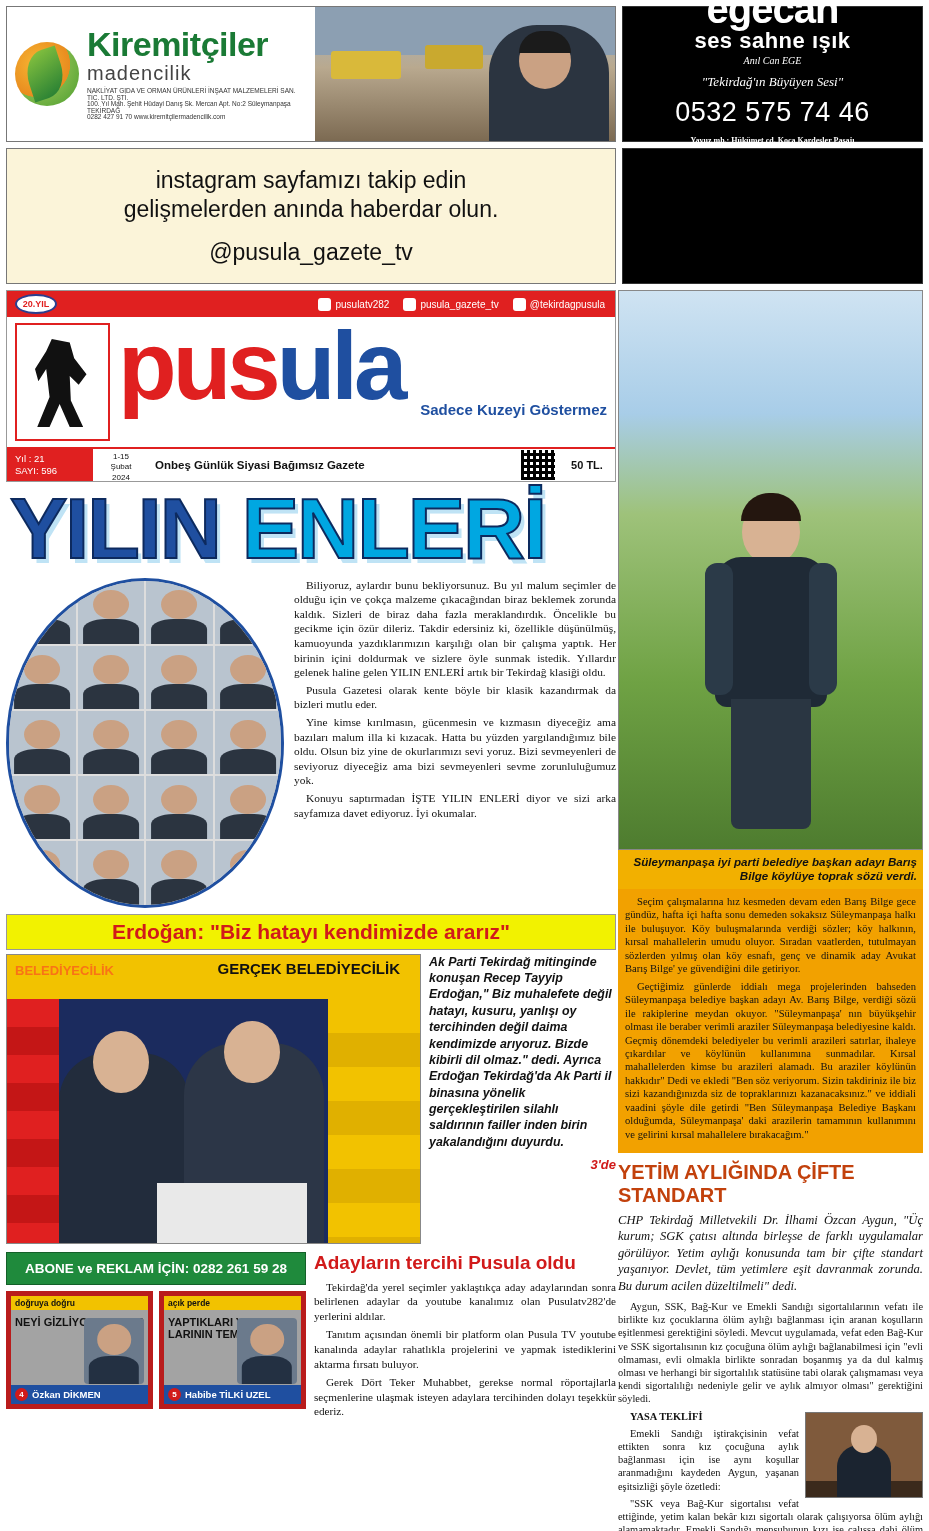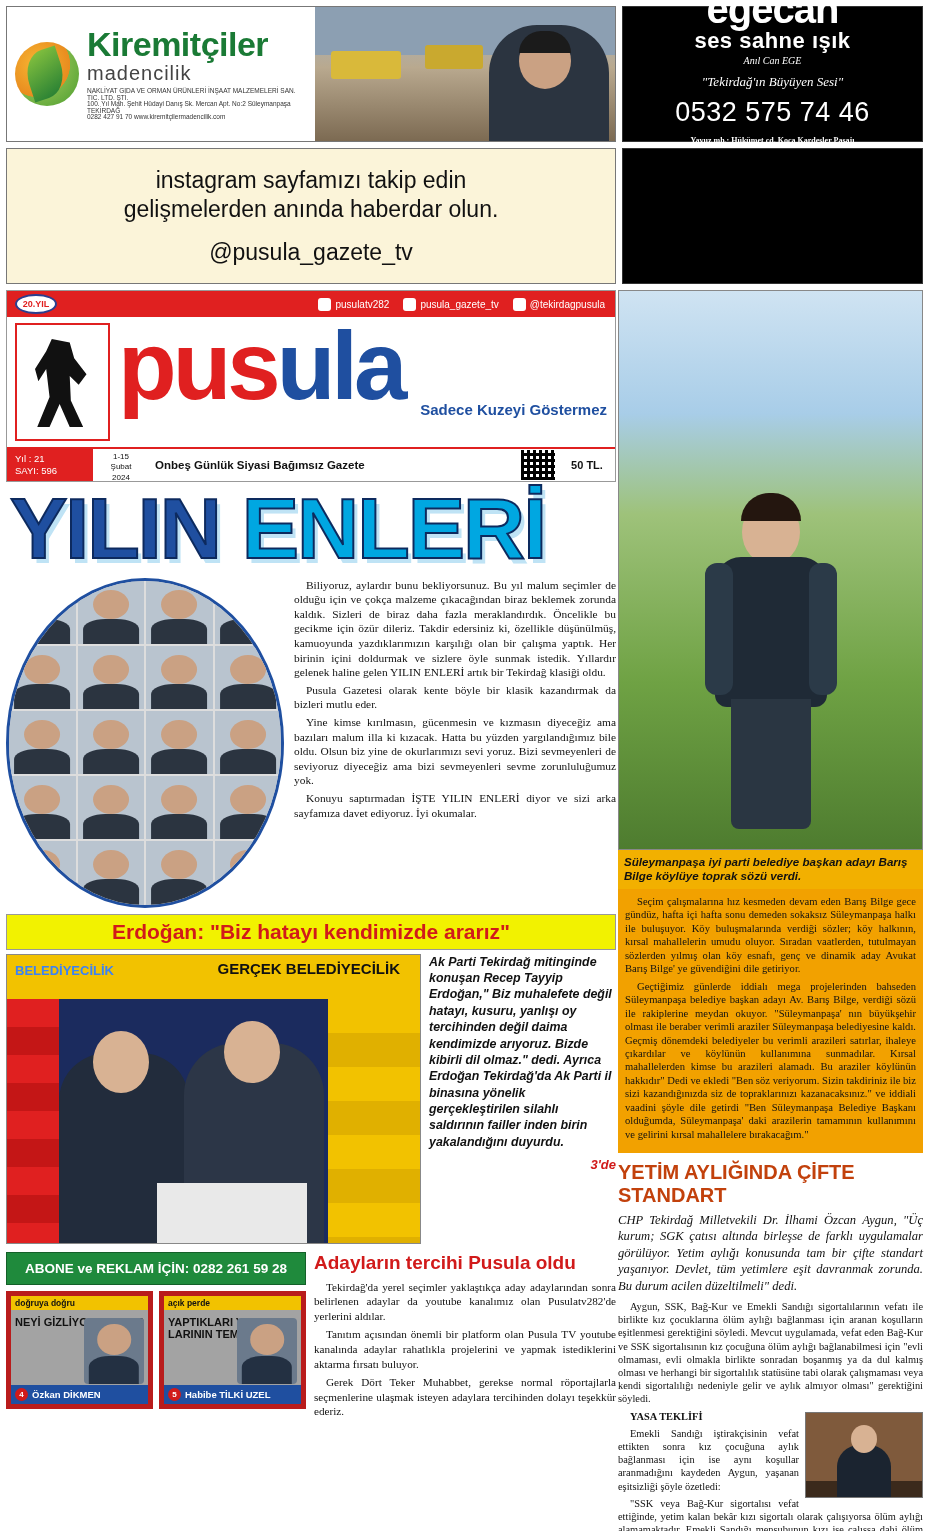--- a/index.html
+++ b/index.html
@@ -145,21 +145,21 @@
 
   
   .erd-head {
     margin-top: 6px; background:#f2f200; border:1px solid #999; padding: 5px 8px;
     font-family:"Liberation Sans", sans-serif; font-weight:bold; font-size: 21px; color:#d11a1a; text-align:center;
     width: 610px;
   }
   .erd-body { display:flex; width: 610px; margin-top: 4px; }
   .erd-photo { flex: 0 0 415px; height: 290px; background:#1b2b5e; position:relative; overflow:hidden; border:1px solid #888;}
   .erd-photo .band { position:absolute; left:0; top:0; width:100%; height:44px; background:#f2c200;}
-  .erd-photo .band-txt { position:absolute; left:8px; top:8px; color:#3b82f6; font-family:"Liberation Sans", sans-serif; font-size:13px; font-weight:bold;}
+  .erd-photo .band-txt { position:absolute; left:8px; top:8px; color:#f97316; font-family:"Liberation Sans", sans-serif; font-size:13px; font-weight:bold;}
   .erd-photo .band-txt2 { position:absolute; right:20px; top:6px; color:#111; font-family:"Liberation Sans", sans-serif; font-size:15px; font-weight:bold; text-align:right; line-height:1.1;}
   .erd-photo .p1 { position:absolute; left:52px; bottom:0; width:130px; height:190px; background:#222c3c; border-radius:48px 48px 0 0;}
   .erd-photo .p1h { position:absolute; left:86px; bottom:150px; width:56px; height:62px; background:#d8b293; border-radius:50%;}
   .erd-photo .p2 { position:absolute; right:96px; bottom:0; width:140px; height:200px; background:#2c3647; border-radius:52px 52px 0 0;}
   .erd-photo .p2h { position:absolute; right:140px; bottom:160px; width:56px; height:62px; background:#d8b293; border-radius:50%;}
   .erd-photo .podium { position:absolute; left:150px; bottom:0; width:150px; height:60px; background:#e9e9e9;}
   .erd-photo .flagL { position:absolute; left:0; top:44px; bottom:0; width:52px; background:repeating-linear-gradient(180deg,#e02020 0 28px,#c41616 28px 56px);}
   .erd-photo .flagR { position:absolute; right:0; top:44px; bottom:0; width:92px; background:repeating-linear-gradient(180deg,#f2c200 0 34px,#e0b000 34px 68px);}
   .erd-cap { flex:1; padding-left: 8px; font-family:"Liberation Sans", sans-serif; font-size:12.4px; font-weight:bold; font-style:italic; line-height:1.32; color:#111;}
   .erd-cap .pg { color:#d11a1a; text-align:right; display:block; margin-top:6px; font-size:13px;}
@@ -191,21 +191,21 @@
     position: absolute; right: 6px; top: 290px; width: 305px;
   }
   .bb-photo { width:100%; height: 560px; background: linear-gradient(180deg,#cfe3f2 0%,#a8cde8 22%,#9ec27a 40%,#6fa244 70%,#4e7c2f 100%); position:relative; overflow:hidden; border:1px solid #888;}
   .bb-photo .man { position:absolute; left: 50%; transform: translateX(-50%); bottom: 26px; width: 120px; height: 330px;}
   .bb-photo .torso { position:absolute; left: 50%; transform:translateX(-50%); top: 64px; width: 112px; height: 150px; background:#1f2a36; border-radius: 26px 26px 12px 12px;}
   .bb-photo .sleeveL { position:absolute; left: -6px; top: 70px; width: 28px; height: 132px; background:#2b3a48; border-radius: 12px;}
   .bb-photo .sleeveR { position:absolute; right: -6px; top: 70px; width: 28px; height: 132px; background:#2b3a48; border-radius: 12px;}
   .bb-photo .head { position:absolute; left: 50%; transform:translateX(-50%); top: 6px; width: 58px; height: 66px; background:#d8b293; border-radius: 50%;}
   .bb-photo .hair { position:absolute; left: 50%; transform:translateX(-50%); top: 0; width: 60px; height: 28px; background:#24160f; border-radius: 30px 30px 0 0;}
   .bb-photo .legs { position:absolute; left: 50%; transform:translateX(-50%); top: 206px; width: 80px; height: 130px; background:#2a3642; border-radius: 0 0 8px 8px;}
-  .bb-cap { background:#f2b000; color:#111; font-family:"Liberation Sans", sans-serif; font-size: 11.6px; font-weight:bold; font-style:italic; padding: 5px 6px; line-height:1.25;}
+  .bb-cap { background:#f2b000; color:#111; font-family:"Liberation Sans", sans-serif; font-size: 11.6px; font-weight:bold; font-style:italic; padding: 5px 6px; line-height:1.25;text-align:right;}
   .bb-text { background:#f2a100; padding: 6px 7px 8px 7px; font-size: 10.6px; line-height: 1.27; text-align: justify; color:#111;}
   .bb-text p { margin:0 0 4px 0; text-indent: 12px;}
 
   .yetim-title { font-family:"Liberation Sans", sans-serif; font-size: 20px; font-weight:bold; margin-top: 8px; color:#c2410c;}
   .yetim-lead { font-style: italic; font-size: 12.6px; line-height: 1.3; text-align: justify; margin-top: 5px; }
   .yetim-body { font-size: 10.4px; line-height: 1.27; text-align: justify; margin-top: 6px;}
   .yetim-body p { margin: 0 0 4px 0; text-indent: 12px;}
   .yetim-sub { font-size: 10.4px; font-weight: bold; }
   .aygun-photo { float: right; width: 118px; height: 86px; margin: 2px 0 3px 6px; background:#7f5a3c; position:relative; overflow:hidden; border:1px solid #777;}
   .aygun-photo .p { position:absolute; left:50%; transform:translateX(-50%); bottom:0; width:54px; height:52px; background:#1b2430; border-radius: 22px 22px 0 0;}

